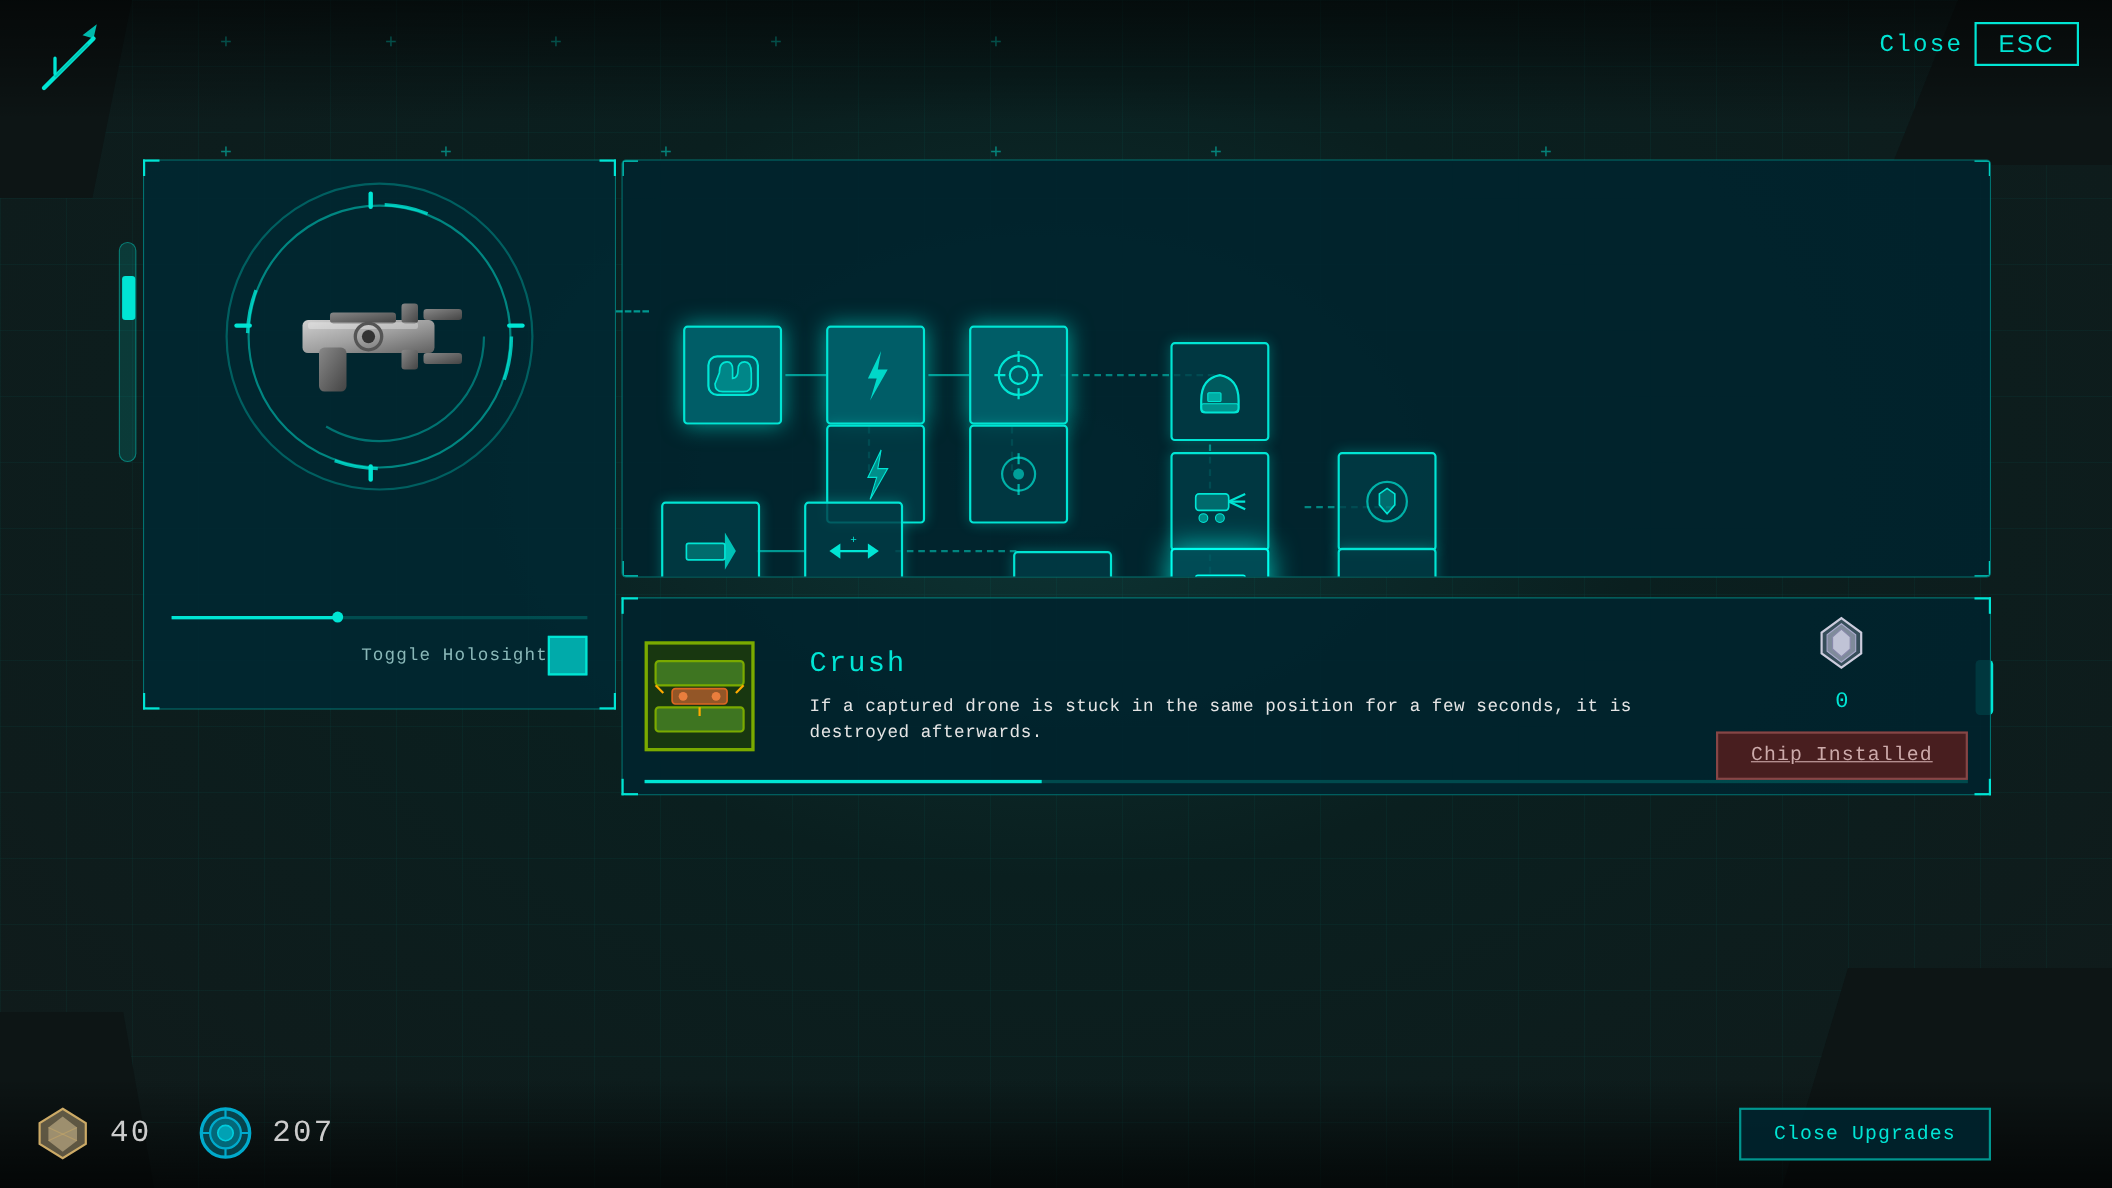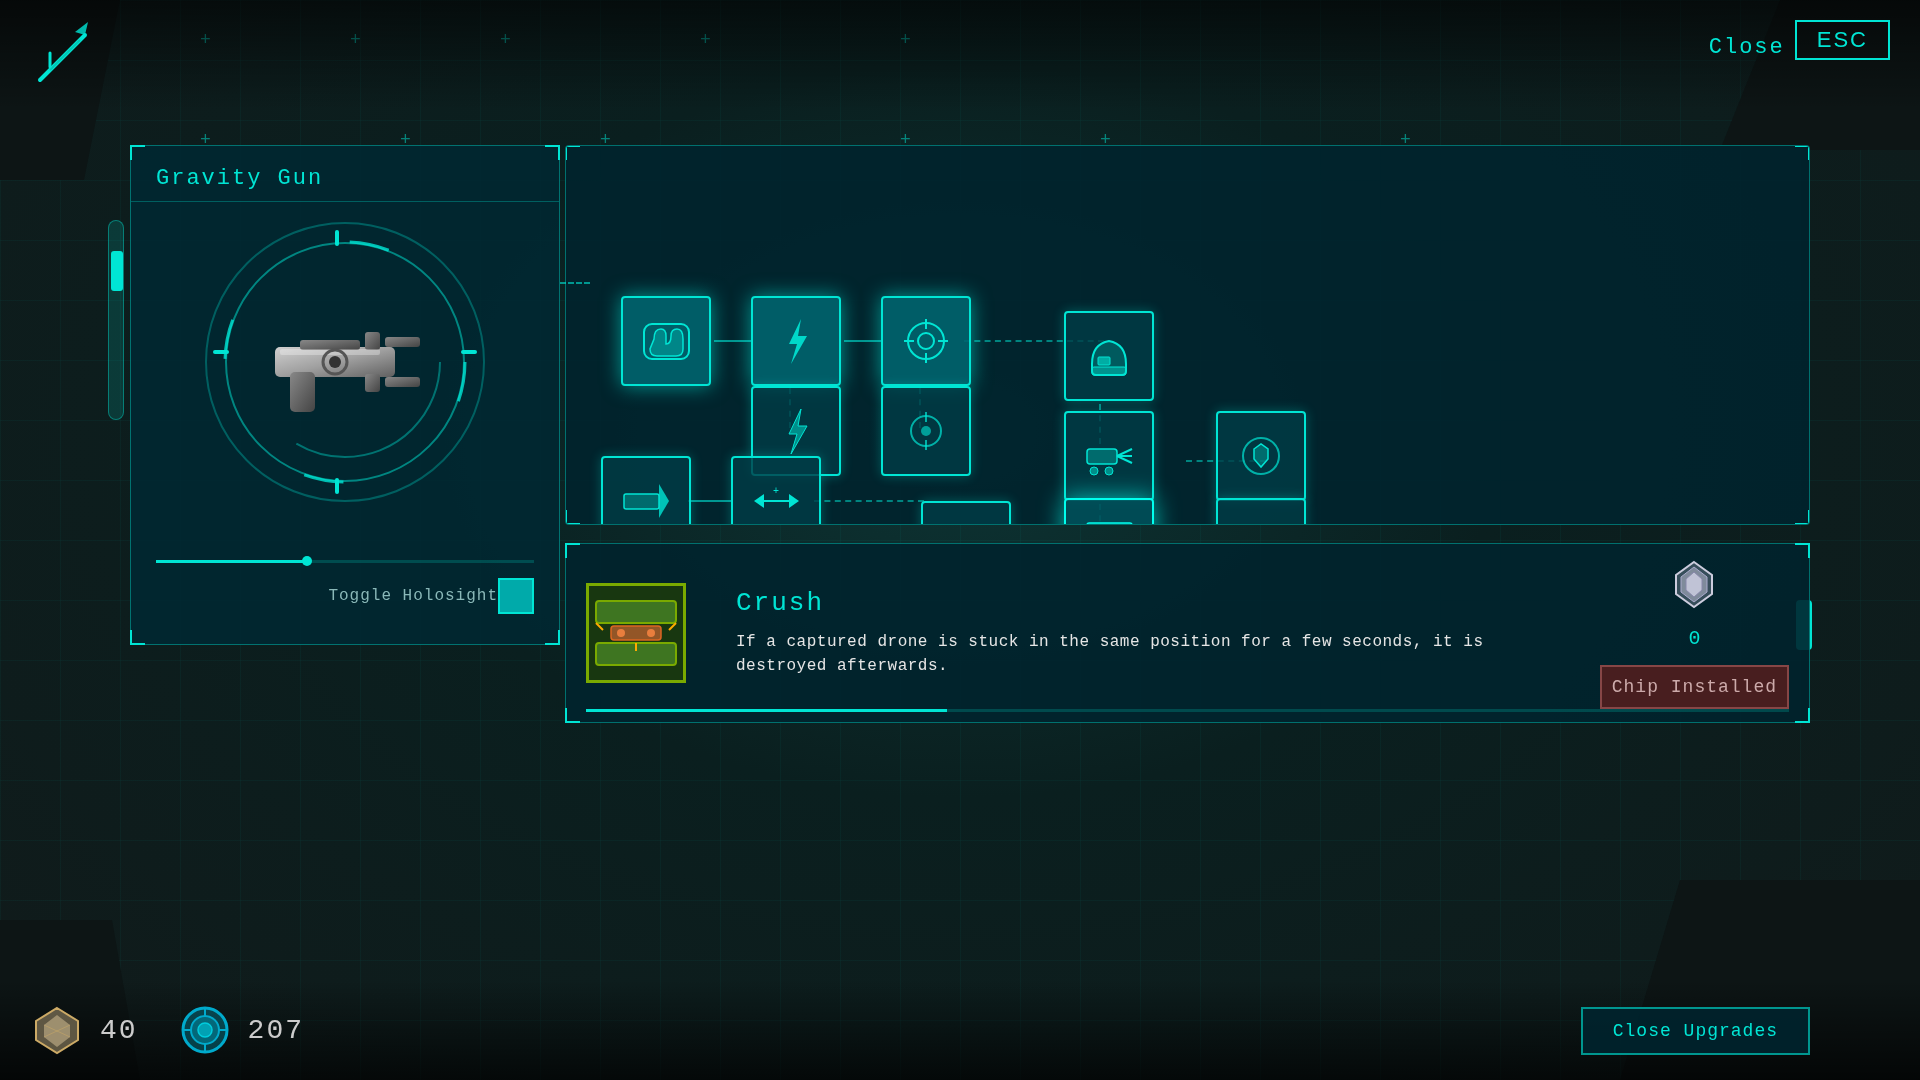--- a/index.html
+++ b/index.html
@@ -65,21 +65,21 @@
       letter-spacing: 3px;
       text-shadow: 0 0 20px rgba(0,229,212,0.8);
     }
 
     
     .top-right-buttons {
       position: absolute;
       top: 20px;
       right: 30px;
       display: flex;
-      align-items: flex-end;
+      align-items: center;
       gap: 10px;
     }
 
     .close-btn {
       color: #00e5d4;
       font-size: 22px;
       cursor: pointer;
       letter-spacing: 2px;
     }
 
@@ -339,25 +339,26 @@
 
     .cost-count {
       color: #00e5d4;
       font-size: 20px;
     }
 
     .chip-installed-btn {
       background: rgba(80,30,30,0.9);
       border: 2px solid rgba(150,80,80,0.8);
       color: #ccaaaa;
-      padding: 10px 10px;
+      padding: 10px 30px;
       font-size: 18px;
       letter-spacing: 1px;
       cursor: pointer;
       font-family: 'Courier New', monospace;
+      text-decoration: underline;
     }
 
     
     .info-progress {
       position: absolute;
       bottom: 10px;
       left: 20px;
       right: 20px;
       height: 3px;
       background: rgba(0,229,212,0.2);
@@ -480,21 +481,20 @@
   <div style="position:absolute;top:30px;left:2px;width:12px;height:40px;background:#00e5d4;border-radius:3px;"></div>
 </div>
 <div class="right-side-accent"></div>
 
 <div class="left-panel">
   <div class="panel-corner tl"></div>
   <div class="panel-corner tr"></div>
   <div class="panel-corner bl"></div>
   <div class="panel-corner br"></div>
 
-  <div class="left-panel-header">Gravity Gun</div>
 
   <div class="gun-display">
 
     <div class="gun-ring r1"></div>
 
     <div style="position:absolute;top:8px;left:130px;width:4px;height:16px;background:#00e5d4;border-radius:2px;"></div>
     <div style="position:absolute;bottom:8px;left:130px;width:4px;height:16px;background:#00e5d4;border-radius:2px;"></div>
     <div style="position:absolute;left:8px;top:128px;width:16px;height:4px;background:#00e5d4;border-radius:2px;"></div>
     <div style="position:absolute;right:8px;top:128px;width:16px;height:4px;background:#00e5d4;border-radius:2px;"></div>
 

